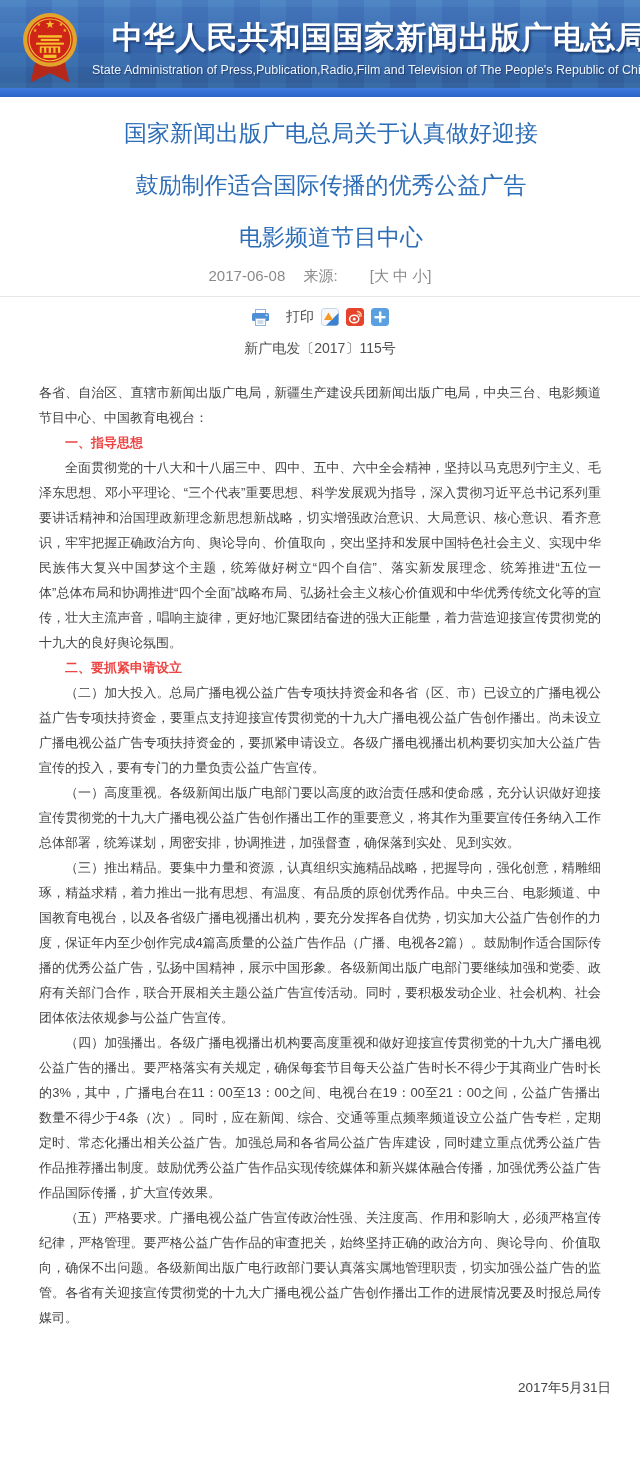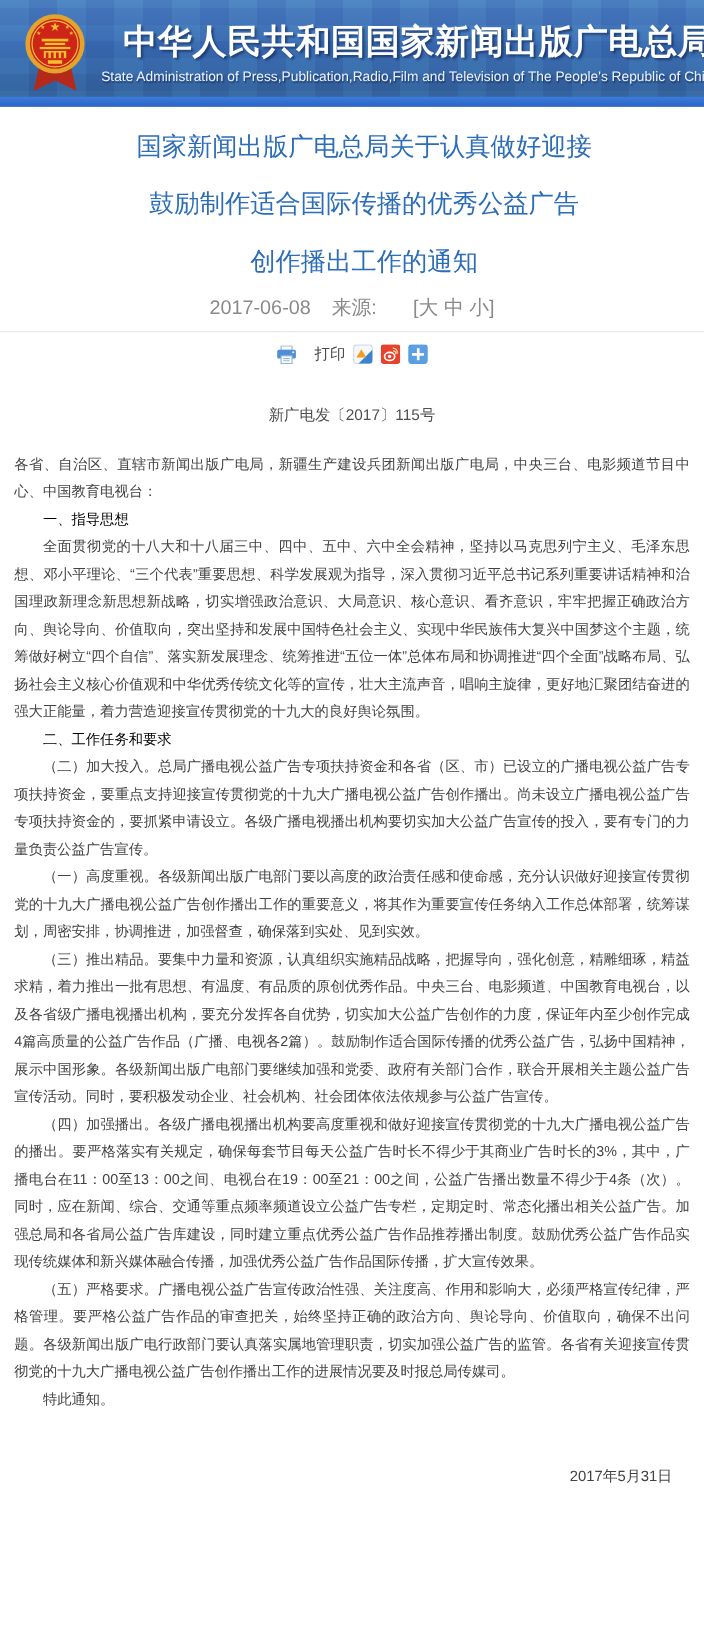--- a/index.html
+++ b/index.html
@@ -54,21 +54,21 @@
     color:#2c6db8;
     line-height:52px;
     padding-left:22px;
   }
   .doc-title span { display:block; }
 
   
   .meta {
     margin-top:4px;
     text-align:center;
-    font-size:18px; color:#8a8a8a;
+    font-size:15px; color:#8a8a8a;
   }
   .meta .sep { display:inline-block; width:14px; }
   .font-switch { cursor:pointer; }
 
   .divider { margin-top:10px; border-top:1px solid #e7e7e7; height:0; }
 
   
   .toolbar {
     margin-top:9px;
     display:flex; align-items:center; justify-content:center; gap:7px;
@@ -78,37 +78,37 @@
     display:inline-flex; align-items:center; gap:16px;
     font-size:14px; color:#4a4a4a; cursor:pointer;text-align:center;
   }
   .share-icon {
     display:inline-flex; width:18px; height:18px; border-radius:3px;
     cursor:pointer; overflow:hidden;
   }
 
   
   .doc-number {
-    margin-top:36px;
+    margin-top:12px;
     text-align:center;
     font-size:14px; color:#4f4f4f;
   }
 
   
   .body-text {
     margin-top:22px;
-    padding:0 13px;
+    padding:0 39px;
     font-size:13px;
     line-height:25px;
     color:#434343;
     text-align:justify;
   }
   .body-text p { margin:0; }
   .body-text p.normal { text-indent:2em; }
-  .body-text p.heading { text-indent:2em; font-weight:normal; color:#000000; }
+  .body-text p.heading { text-indent:2em; font-weight:bold; color:#ef4444; }
   .body-text p.address { text-indent:0; }
 
   
   .signature {
     margin-top:42px;
     padding:0 29px 26px 0;
     text-align:right;
     font-size:13.5px; color:#434343;
     line-height:32px;
   }
@@ -144,21 +144,21 @@
     <div class="banner-text">
       <div class="org-cn">中华人民共和国国家新闻出版广电总局</div>
       <div class="org-en">State Administration of Press,Publication,Radio,Film and Television of The People's Republic of China</div>
     </div>
     <div class="banner-strip"></div>
   </header>
 
   <h1 class="doc-title">
     <span>国家新闻出版广电总局关于认真做好迎接</span>
     <span>鼓励制作适合国际传播的优秀公益广告</span>
-    <span>创作播出工作的通知</span>
+    <span>电影频道节目中心</span>
   </h1>
 
   <div class="meta">
     <span>2017-06-08</span><span class="sep"></span>
     <span>来源:</span><span class="sep"></span><span class="sep"></span>
     <span class="font-switch">[大 中 小]</span>
   </div>
 
   <div class="divider"></div>
 
@@ -198,26 +198,25 @@
       </svg>
     </span>
   </div>
 
   <div class="doc-number">新广电发〔2017〕115号</div>
 
   <main class="body-text">
       <p class="address">各省、自治区、直辖市新闻出版广电局，新疆生产建设兵团新闻出版广电局，中央三台、电影频道节目中心、中国教育电视台：</p>
       <p class="heading">一、指导思想</p>
       <p class="normal">全面贯彻党的十八大和十八届三中、四中、五中、六中全会精神，坚持以马克思列宁主义、毛泽东思想、邓小平理论、“三个代表”重要思想、科学发展观为指导，深入贯彻习近平总书记系列重要讲话精神和治国理政新理念新思想新战略，切实增强政治意识、大局意识、核心意识、看齐意识，牢牢把握正确政治方向、舆论导向、价值取向，突出坚持和发展中国特色社会主义、实现中华民族伟大复兴中国梦这个主题，统筹做好树立“四个自信”、落实新发展理念、统筹推进“五位一体”总体布局和协调推进“四个全面”战略布局、弘扬社会主义核心价值观和中华优秀传统文化等的宣传，壮大主流声音，唱响主旋律，更好地汇聚团结奋进的强大正能量，着力营造迎接宣传贯彻党的十九大的良好舆论氛围。</p>
-      <p class="heading">二、工作任务和要求</p>
+      <p class="heading">二、要抓紧申请设立</p>
       <p class="normal">（二）加大投入。总局广播电视公益广告专项扶持资金和各省（区、市）已设立的广播电视公益广告专项扶持资金，要重点支持迎接宣传贯彻党的十九大广播电视公益广告创作播出。尚未设立广播电视公益广告专项扶持资金的，要抓紧申请设立。各级广播电视播出机构要切实加大公益广告宣传的投入，要有专门的力量负责公益广告宣传。</p>
       <p class="normal">（一）高度重视。各级新闻出版广电部门要以高度的政治责任感和使命感，充分认识做好迎接宣传贯彻党的十九大广播电视公益广告创作播出工作的重要意义，将其作为重要宣传任务纳入工作总体部署，统筹谋划，周密安排，协调推进，加强督查，确保落到实处、见到实效。</p>
       <p class="normal">（三）推出精品。要集中力量和资源，认真组织实施精品战略，把握导向，强化创意，精雕细琢，精益求精，着力推出一批有思想、有温度、有品质的原创优秀作品。中央三台、电影频道、中国教育电视台，以及各省级广播电视播出机构，要充分发挥各自优势，切实加大公益广告创作的力度，保证年内至少创作完成4篇高质量的公益广告作品（广播、电视各2篇）。鼓励制作适合国际传播的优秀公益广告，弘扬中国精神，展示中国形象。各级新闻出版广电部门要继续加强和党委、政府有关部门合作，联合开展相关主题公益广告宣传活动。同时，要积极发动企业、社会机构、社会团体依法依规参与公益广告宣传。</p>
       <p class="normal">（四）加强播出。各级广播电视播出机构要高度重视和做好迎接宣传贯彻党的十九大广播电视公益广告的播出。要严格落实有关规定，确保每套节目每天公益广告时长不得少于其商业广告时长的3%，其中，广播电台在11：00至13：00之间、电视台在19：00至21：00之间，公益广告播出数量不得少于4条（次）。同时，应在新闻、综合、交通等重点频率频道设立公益广告专栏，定期定时、常态化播出相关公益广告。加强总局和各省局公益广告库建设，同时建立重点优秀公益广告作品推荐播出制度。鼓励优秀公益广告作品实现传统媒体和新兴媒体融合传播，加强优秀公益广告作品国际传播，扩大宣传效果。</p>
       <p class="normal">（五）严格要求。广播电视公益广告宣传政治性强、关注度高、作用和影响大，必须严格宣传纪律，严格管理。要严格公益广告作品的审查把关，始终坚持正确的政治方向、舆论导向、价值取向，确保不出问题。各级新闻出版广电行政部门要认真落实属地管理职责，切实加强公益广告的监管。各省有关迎接宣传贯彻党的十九大广播电视公益广告创作播出工作的进展情况要及时报总局传媒司。</p>
-      <p class="normal">特此通知。</p>
     </main>
 
   <div class="signature">
     <div>2017年5月31日</div>
   </div>
 
 </div>
 
 </body></html>

